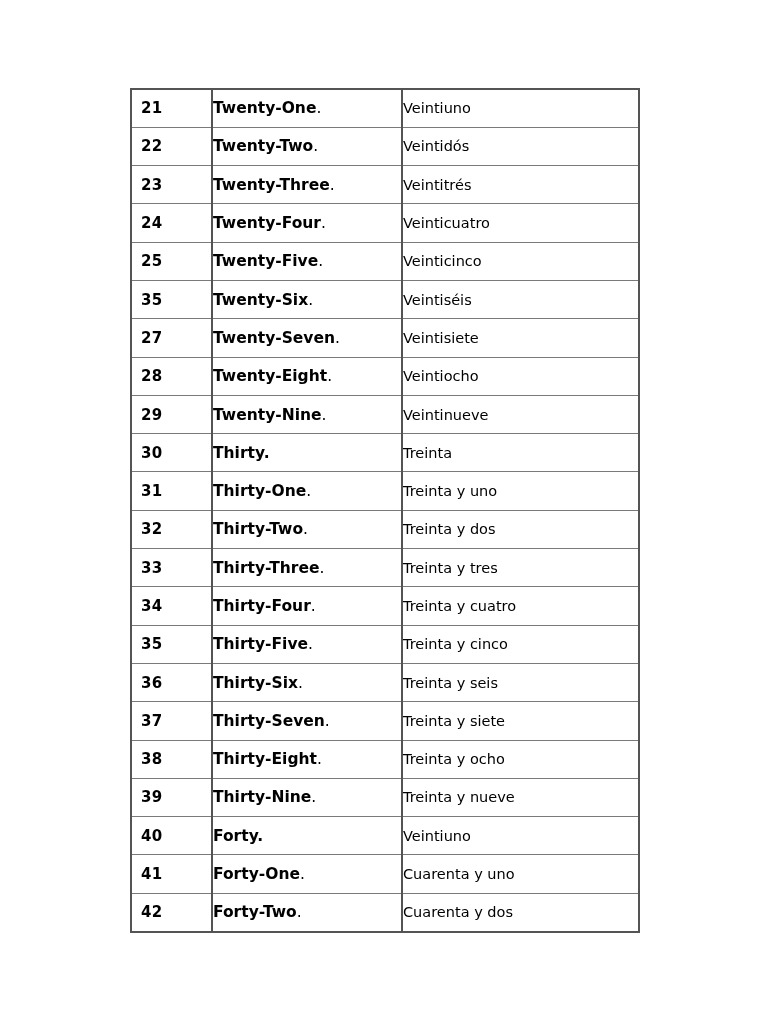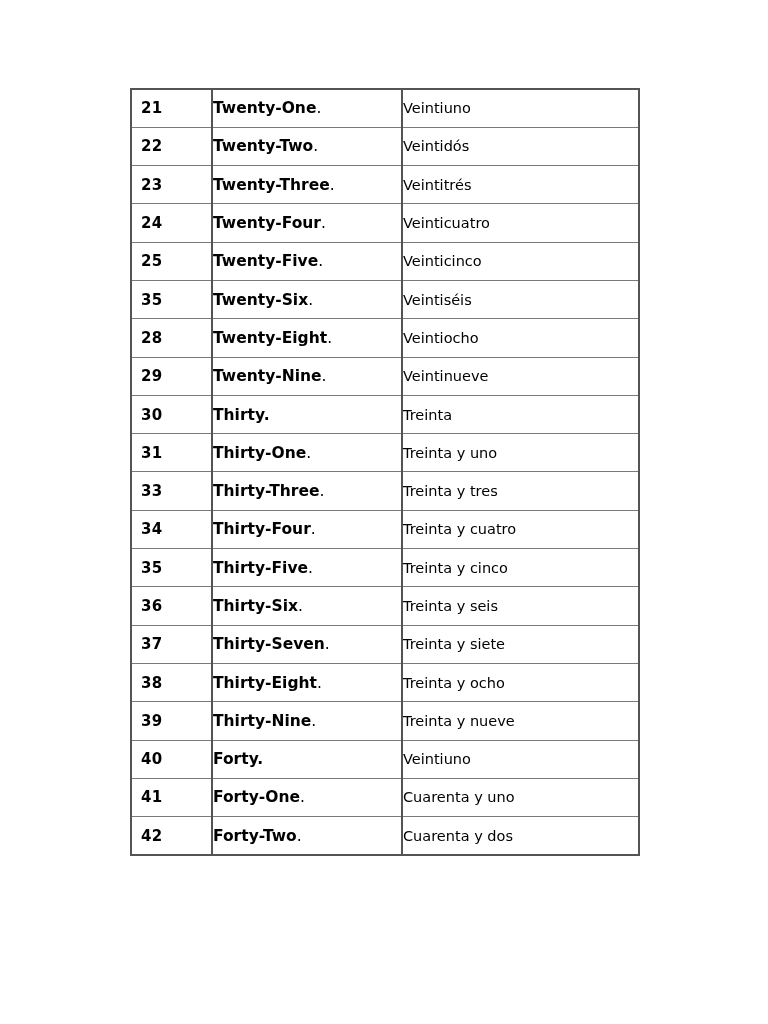--- a/index.html
+++ b/index.html
@@ -124,40 +124,50 @@
           <td class="cell-num">25</td>
           <td class="cell-en"><span class="word">Twenty-Five</span><span class="dot">.</span></td>
           <td class="cell-es">Veinticinco</td>
         </tr>
         <tr>
           <td class="cell-num">35</td>
           <td class="cell-en"><span class="word">Twenty-Six</span><span class="dot">.</span></td>
           <td class="cell-es">Veintiséis</td>
         </tr>
         <tr>
+          <td class="cell-num">27</td>
+          <td class="cell-en"><span class="word">Twenty-Seven</span><span class="dot">.</span></td>
+          <td class="cell-es">Veintisiete</td>
+        </tr>
+        <tr>
           <td class="cell-num">28</td>
           <td class="cell-en"><span class="word">Twenty-Eight</span><span class="dot">.</span></td>
           <td class="cell-es">Veintiocho</td>
         </tr>
         <tr>
           <td class="cell-num">29</td>
           <td class="cell-en"><span class="word">Twenty-Nine</span><span class="dot">.</span></td>
           <td class="cell-es">Veintinueve</td>
         </tr>
         <tr>
           <td class="cell-num">30</td>
           <td class="cell-en"><span class="word">Thirty</span><span class="dot bold">.</span></td>
           <td class="cell-es">Treinta</td>
         </tr>
         <tr>
           <td class="cell-num">31</td>
           <td class="cell-en"><span class="word">Thirty-One</span><span class="dot">.</span></td>
           <td class="cell-es">Treinta y uno</td>
         </tr>
         <tr>
+          <td class="cell-num">32</td>
+          <td class="cell-en"><span class="word">Thirty-Two</span><span class="dot">.</span></td>
+          <td class="cell-es">Treinta y dos</td>
+        </tr>
+        <tr>
           <td class="cell-num">33</td>
           <td class="cell-en"><span class="word">Thirty-Three</span><span class="dot">.</span></td>
           <td class="cell-es">Treinta y tres</td>
         </tr>
         <tr>
           <td class="cell-num">34</td>
           <td class="cell-en"><span class="word">Thirty-Four</span><span class="dot">.</span></td>
           <td class="cell-es">Treinta y cuatro</td>
         </tr>
         <tr>

